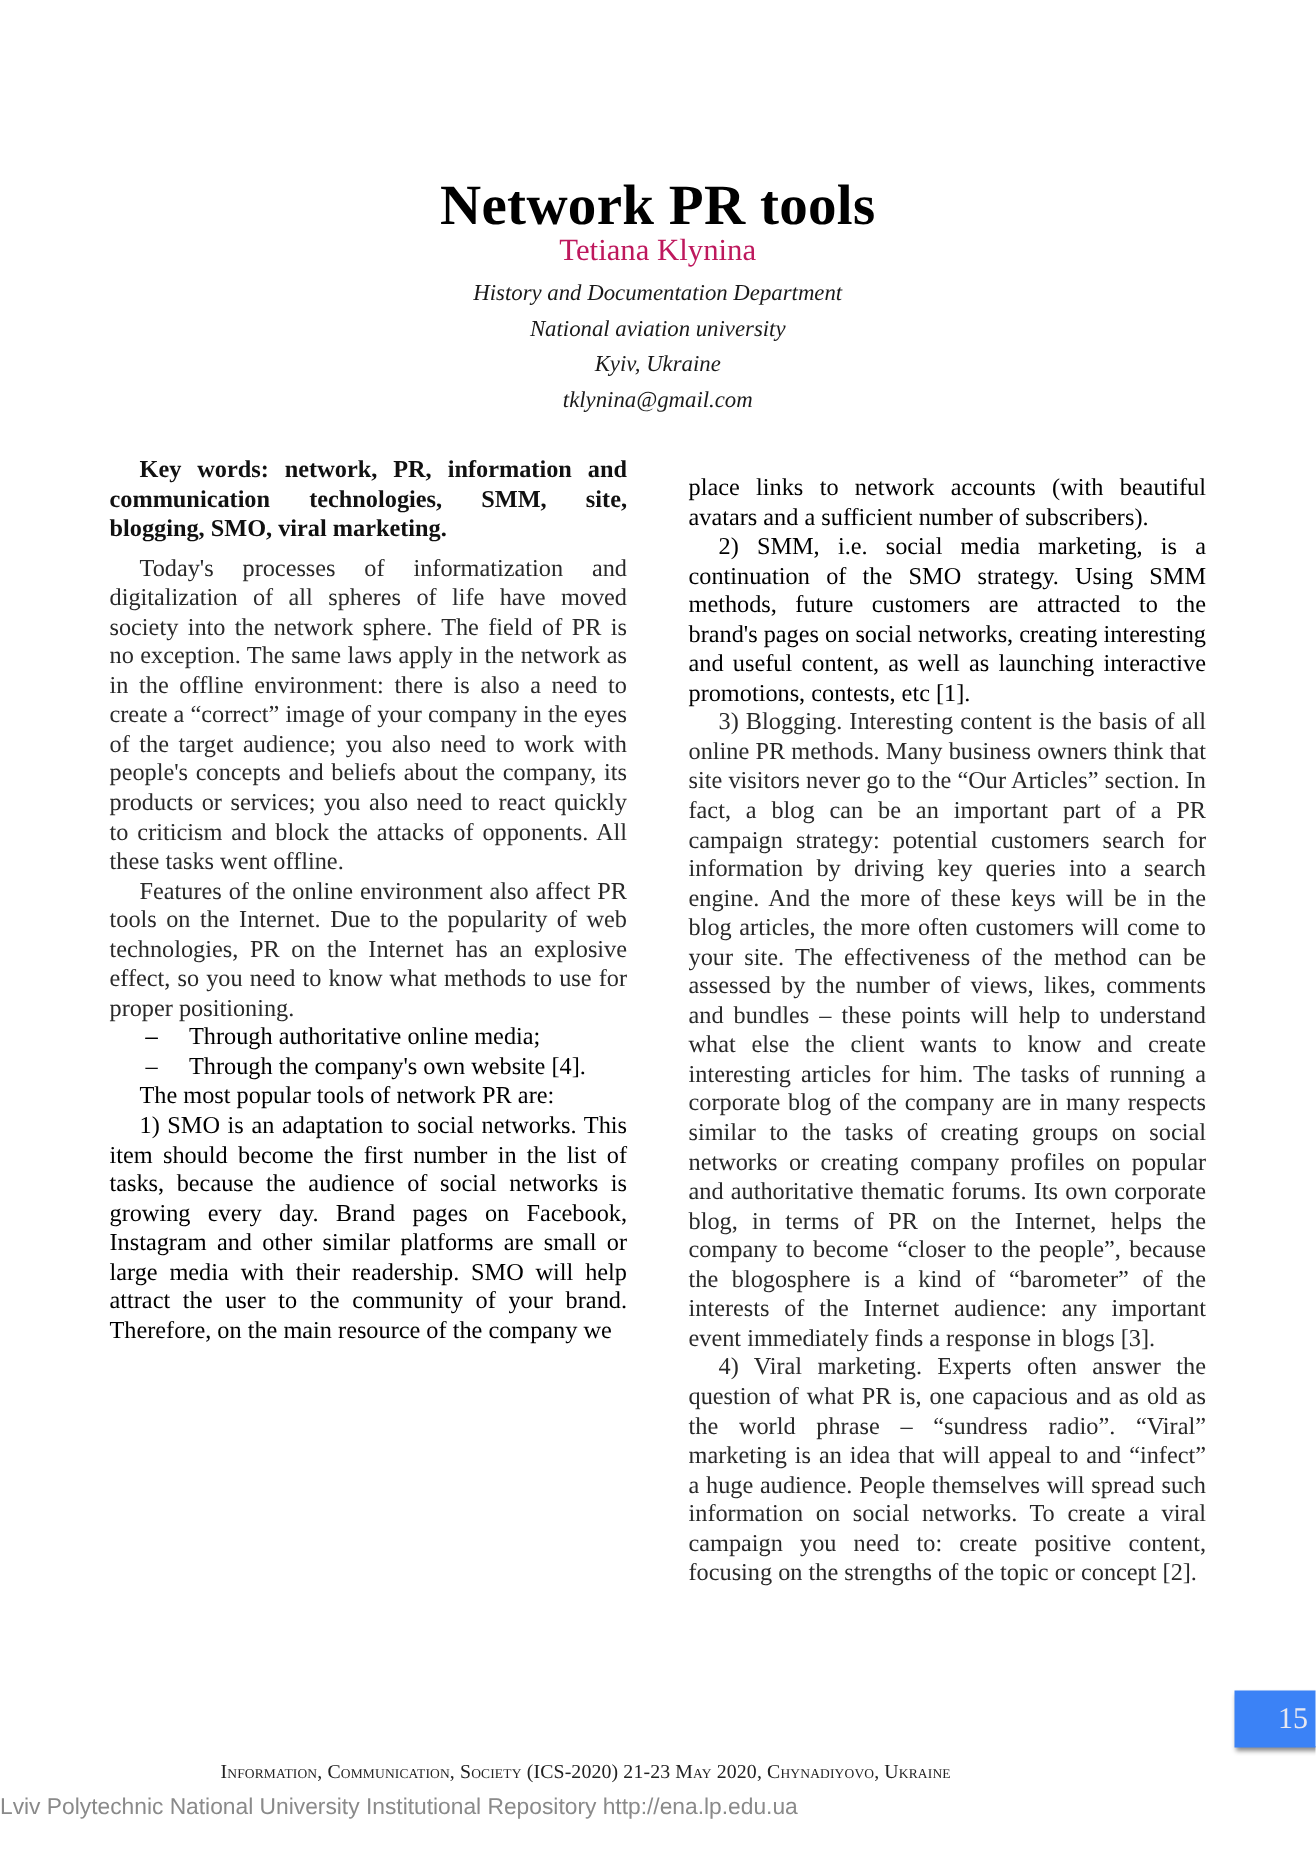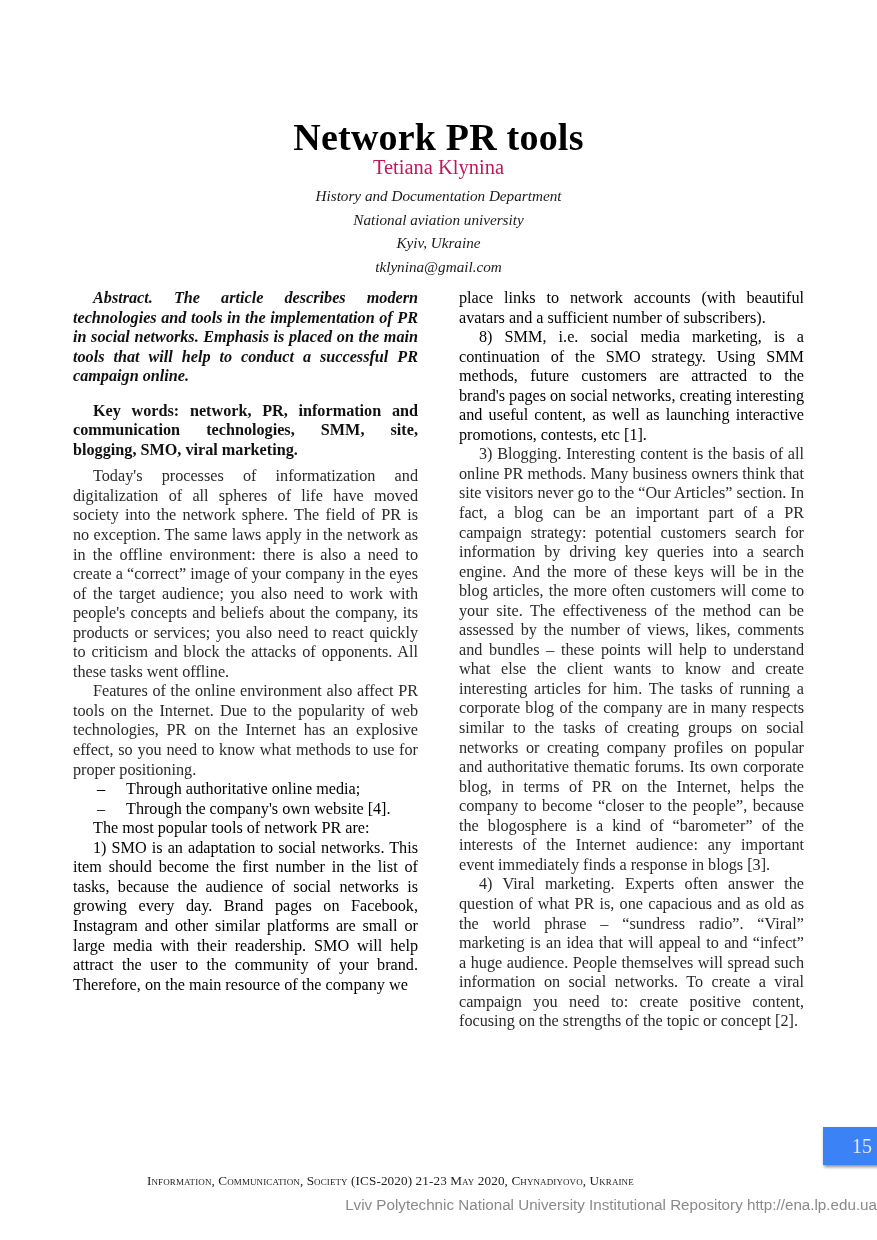--- a/index.html
+++ b/index.html
@@ -18,73 +18,72 @@
   .affil {
     position: absolute; left: 0; width: 877px; top: 182px; text-align: center;
     font-size: 15.2px; font-style: italic; line-height: 19.7px; color: #1a1a1a;
   }
   .affil div { margin: 4px; }
   .col {
     position: absolute; top: 289px; width: 345px;
     font-size: 16.2px; line-height: 19.55px; text-align: justify;
   }
   .col.left { left: 73px; }
-  .col.right { left: 459px; }
+  .col.right { left: 459px; margin-top: 27px; }
   .col p { margin: 0; text-indent: 20px; }
   .abstract { font-weight: bold; font-style: italic; color: #111; }
   .keywords { font-weight: bold; color: #111; margin-top: 15px !important; }
   .body-gray { color: #2a2a2a; }
   .body-dark { color: #000; }
   .gap { margin-top: 7px !important; }
   ul.dash { list-style: none; margin: 0; padding: 0; color: #000; }
   ul.dash li { position: relative; padding-left: 53px; text-align: left; }
   ul.dash li .dash-mark { position: absolute; left: 24px; top: 0; }
   .footer {
     position: absolute; left: 147px; top: 1143px; font-size: 13.2px; color: #222;
     font-variant: small-caps; letter-spacing: 0.1px; white-space: nowrap; margin-top: 30px;
   }
   .page-badge {
     position: absolute; left: 823px; top: 1127px; width: 53px; height: 38px;
     background: #3b82f6; color: #e8e8f0; font-size: 20px; text-align: left; line-height: 38px;
     box-shadow: 1px 2px 3px rgba(0,0,0,0.45);
     padding-left: 29px;
   }
   .repo {
-    position: absolute; left: 0; width: 877px; top: 1196px; text-align: right;
+    position: absolute; left: 0; width: 877px; top: 1196px; text-align: left;
     font-family: "Liberation Sans", "DejaVu Sans", sans-serif; font-size: 15.2px; color: #8a8a8a;
   }
 </style>
 </head>
 <body>
 
 <div class="title">Network PR tools</div>
 <div class="author">Tetiana Klynina</div>
 <div class="affil">
   <div>History and Documentation Department</div>
   <div>National aviation university</div>
   <div>Kyiv, Ukraine</div>
   <div>tklynina@gmail.com</div>
 </div>
 
 <div class="col left">
-  <p class="abstract">Abstract. The article describes modern technologies and tools in the implementation of PR in social networks. Emphasis is placed on the main tools that will help to conduct a successful PR campaign online.</p>
   <p class="keywords">Key words: network, PR, information and communication technologies, SMM, site, blogging, SMO, viral marketing.</p>
   <p class="body-gray gap">Today's processes of informatization and digitalization of all spheres of life have moved society into the network sphere. The field of PR is no exception. The same laws apply in the network as in the offline environment: there is also a need to create a “correct” image of your company in the eyes of the target audience; you also need to work with people's concepts and beliefs about the company, its products or services; you also need to react quickly to criticism and block the attacks of opponents. All these tasks went offline.</p>
   <p class="body-gray">Features of the online environment also affect PR tools on the Internet. Due to the popularity of web technologies, PR on the Internet has an explosive effect, so you need to know what methods to use for proper positioning.</p>
   <ul class="dash">
     <li><span class="dash-mark">–</span></li>
     <li><span class="dash-mark">–</span><span>Through authoritative online media;</span></li>
     <li><span class="dash-mark">–</span><span>Through the company's own website [4].</span></li>
   </ul>
   <p class="body-dark">The most popular tools of network PR are:</p>
   <p class="body-dark">1) SMO is an adaptation to social networks. This item should become the first number in the list of tasks, because the audience of social networks is growing every day. Brand pages on Facebook, Instagram and other similar platforms are small or large media with their readership. SMO will help attract the user to the community of your brand. Therefore, on the main resource of the company we</p>
 </div>
 
 <div class="col right">
   <p class="body-dark" style="text-indent:0">place links to network accounts (with beautiful avatars and a sufficient number of subscribers).</p>
-  <p class="body-dark">8) SMM, i.e. social media marketing, is a continuation of the SMO strategy. Using SMM methods, future customers are attracted to the brand's pages on social networks, creating interesting and useful content, as well as launching interactive promotions, contests, etc [1].</p>
+  <p class="body-dark">2) SMM, i.e. social media marketing, is a continuation of the SMO strategy. Using SMM methods, future customers are attracted to the brand's pages on social networks, creating interesting and useful content, as well as launching interactive promotions, contests, etc [1].</p>
   <p class="body-gray">3) Blogging. Interesting content is the basis of all online PR methods. Many business owners think that site visitors never go to the “Our Articles” section. In fact, a blog can be an important part of a PR campaign strategy: potential customers search for information by driving key queries into a search engine. And the more of these keys will be in the blog articles, the more often customers will come to your site. The effectiveness of the method can be assessed by the number of views, likes, comments and bundles – these points will help to understand what else the client wants to know and create interesting articles for him. The tasks of running a corporate blog of the company are in many respects similar to the tasks of creating groups on social networks or creating company profiles on popular and authoritative thematic forums. Its own corporate blog, in terms of PR on the Internet, helps the company to become “closer to the people”, because the blogosphere is a kind of “barometer” of the interests of the Internet audience: any important event immediately finds a response in blogs [3].</p>
   <p class="body-gray">4) Viral marketing. Experts often answer the question of what PR is, one capacious and as old as the world phrase – “sundress radio”. “Viral” marketing is an idea that will appeal to and “infect” a huge audience. People themselves will spread such information on social networks. To create a viral campaign you need to: create positive content, focusing on the strengths of the topic or concept [2].</p>
 </div>
 
 <div class="footer">Information, Communication, Society (ICS-2020) 21-23 May 2020, Chynadiyovo, Ukraine</div>
 <div class="page-badge">15</div>
 <div class="repo">Lviv Polytechnic National University Institutional Repository http://ena.lp.edu.ua</div>
 
 </body></html>

